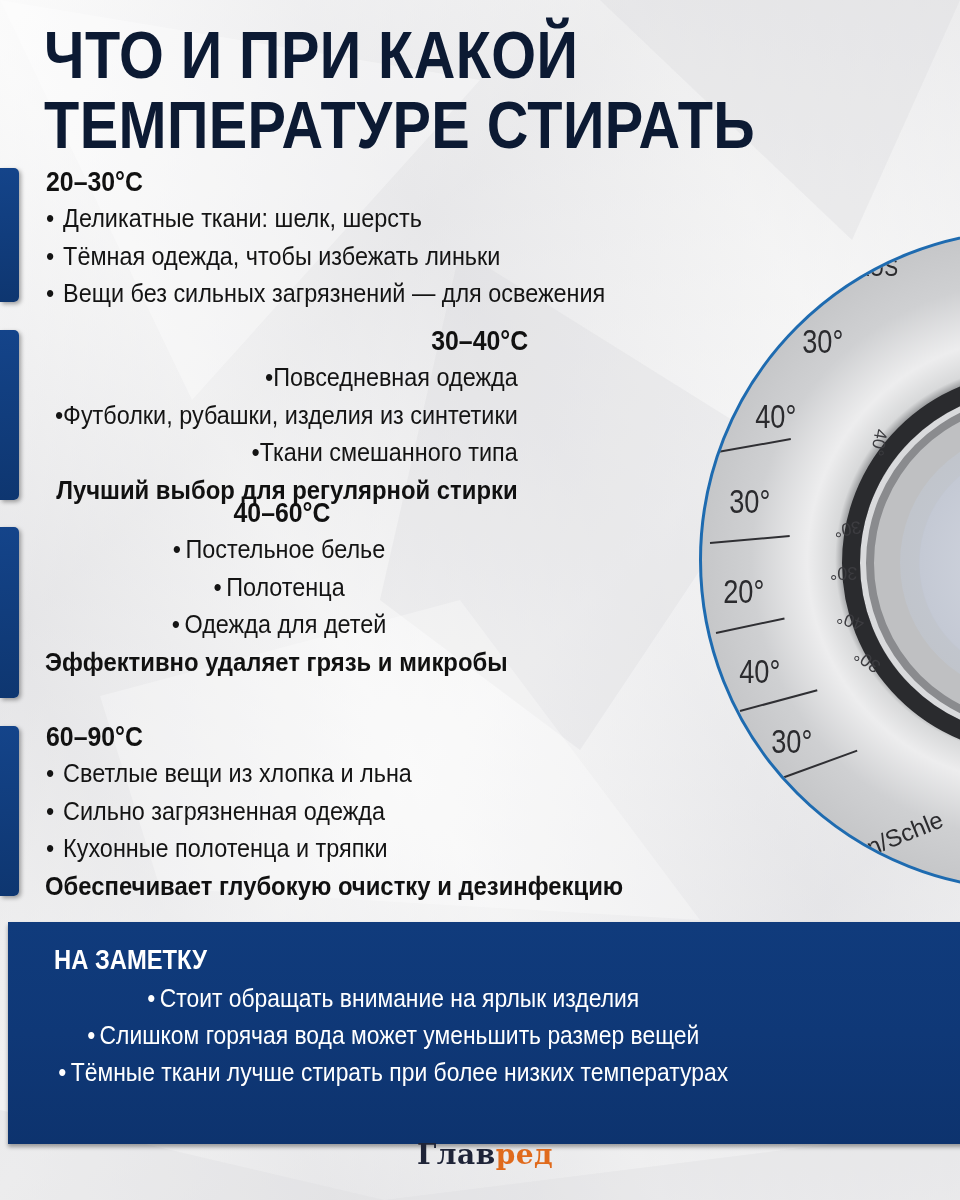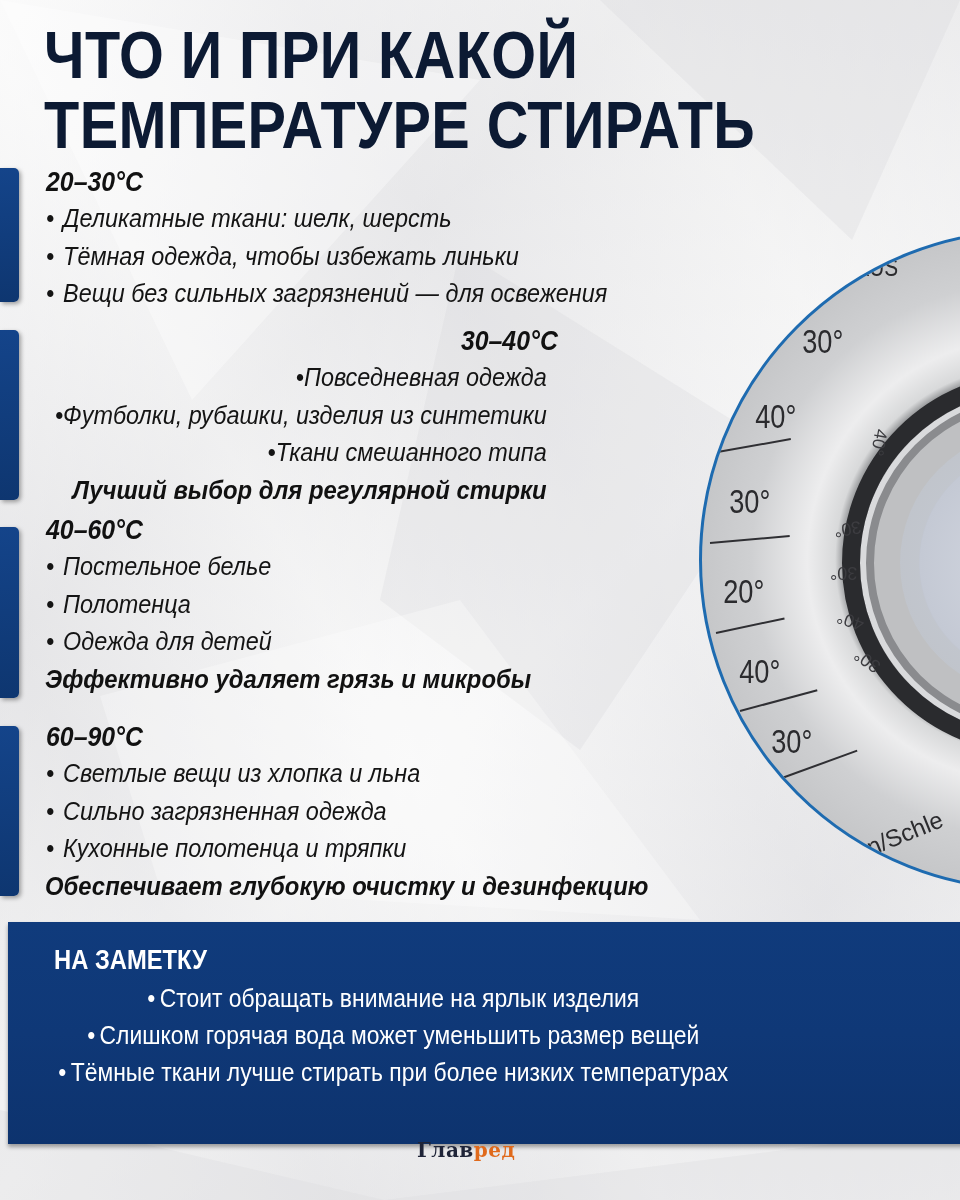--- a/index.html
+++ b/index.html
@@ -65,21 +65,21 @@
   .dial-tick { position: absolute; height: 2px; background: #2f2f33; transform-origin: left center; }
 
   
   .tab {
     position: absolute; left: 0; width: 19px;
     background: linear-gradient(180deg, #14448a, #0e3670);
     border-radius: 0 5px 5px 0;
     box-shadow: 2px 2px 4px rgba(0,0,0,0.35);
   }
 
-  .section { position: absolute; left: 46px; font-style: italic; }
+  .section { position: absolute; left: 46px; }
   .section .range {
     font-family: "Liberation Sans", sans-serif;
     font-weight: 700; font-size: 27px; line-height: 36px;
     color: #111;
     transform: scaleX(0.92); transform-origin: left;
     white-space: nowrap;
   }
   .section .item {
     font-size: 26px; line-height: 37.5px; color: #141414;
     white-space: nowrap;
@@ -108,21 +108,21 @@
   .notes-band .nitem {
     font-size: 26px; line-height: 37px; color: #fff;
     white-space: nowrap;
     transform: scaleX(0.88); transform-origin: left;
   }
   .notes-band .nitem .bullet { display: inline-block; width: 19px; }
 
   .logo {
     position: absolute; left: 417px; top: 1138px;
     font-family: "DejaVu Serif", "Liberation Serif", serif;
-    font-size: 20px; font-weight: 700;
+    font-size: 28px; font-weight: 700;
     letter-spacing: 0.5px;
     text-align: right;
   }
   .logo .part1 { color: #1f2438; }
   .logo .part2 { color: #e06a1c; }
 </style>
 </head>
 <body>
 
 <div class="facet f1"></div>
@@ -172,21 +172,21 @@
 </div>
 
 <div class="section" style="top:323px;text-align:right;">
   <div class="range">30–40°C</div>
   <div class="item"><span class="bullet">•</span><span>Повседневная одежда</span></div>
   <div class="item"><span class="bullet">•</span><span>Футболки, рубашки, изделия из синтетики</span></div>
   <div class="item"><span class="bullet">•</span><span>Ткани смешанного типа</span></div>
   <div class="note">Лучший выбор для регулярной стирки</div>
 </div>
 
-<div class="section" style="top:512px;">
+<div class="section" style="top:495px;text-align:center;">
   <div class="range">40–60°C</div>
   <div class="item"><span class="bullet">•</span><span>Постельное белье</span></div>
   <div class="item"><span class="bullet">•</span><span>Полотенца</span></div>
   <div class="item"><span class="bullet">•</span><span>Одежда для детей</span></div>
   <div class="note">Эффективно удаляет грязь и микробы</div>
 </div>
 
 <div class="section" style="top:719px;">
   <div class="range">60–90°C</div>
   <div class="item"><span class="bullet">•</span><span>Светлые вещи из хлопка и льна</span></div>

